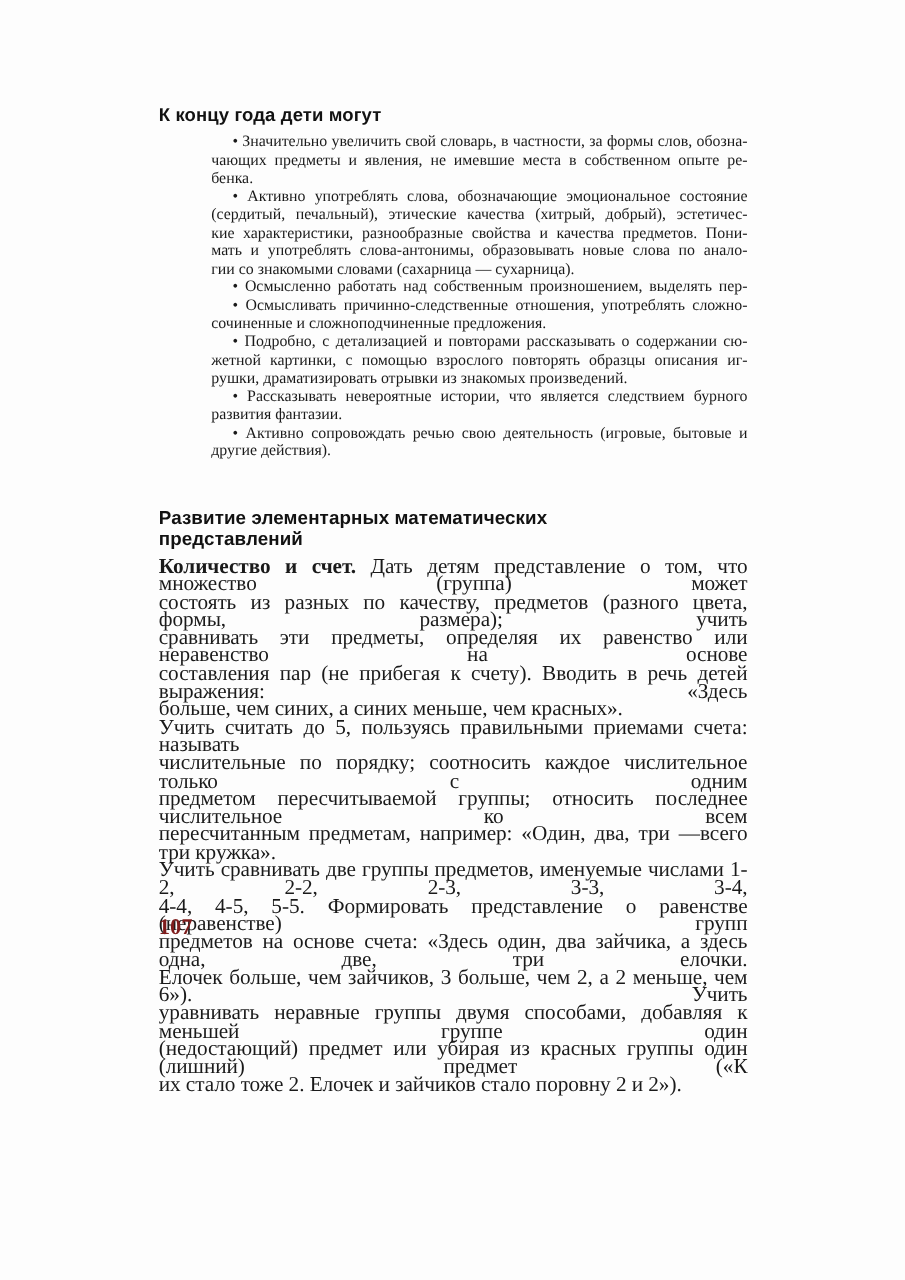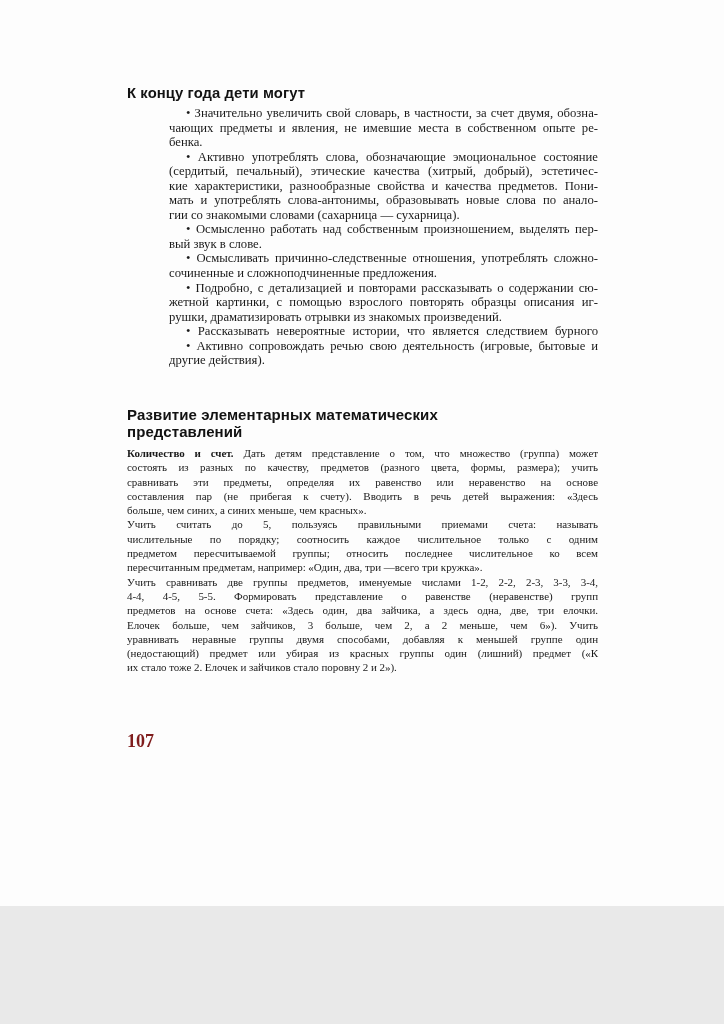--- a/index.html
+++ b/index.html
@@ -1,18 +1,18 @@
 <!DOCTYPE html>
 <html lang="ru"><head>
 <meta charset="utf-8">
 <style>
   html,body{margin:0;padding:0;background:#e9e9e9;}
   .page{
     position:relative;
-    width:724px;height:906px;
+    width:724px;height:1024px;
     background:#fdfdfd;
     overflow:hidden;
     font-family:"Liberation Serif", serif;
     color:#1a1a1a;
   }
   
   .h1{
     position:absolute;left:127px;top:86px;width:471px;
     font-family:"Liberation Sans", sans-serif;
     font-weight:bold;font-size:14.8px;line-height:15px;
@@ -26,21 +26,21 @@
   }
   
   .bullets{
     position:absolute;left:169px;top:106px;width:429px;
     font-size:12.7px;line-height:14.55px;
   }
   .bullets .ln.first{text-indent:17px;}
   
   .paras{
     position:absolute;left:127px;top:446px;width:471px;
-    font-size:11px;line-height:14.3px;
+    font-size:17px;line-height:14.3px;
     letter-spacing:-0.05px;
   }
   
   .ln{
     text-align:justify;
     text-align-last:justify;
     white-space:normal;
   }
   .ln.last{
     text-align-last:left;
@@ -55,46 +55,46 @@
 </style>
 </head>
 <body>
 
 <div class="page">
 
   <div class="h1">К концу года дети могут</div>
 
   <div class="bullets" id="bullets">
       <div class="b-item">
-        <div class="ln first">•  Значительно увеличить свой словарь, в частности, за счет двумя, обозна-</div>
+        <div class="ln first">•  Значительно увеличить свой словарь, в частности, за формы слов, обозна-</div>
         <div class="ln">чающих предметы и явления, не имевшие места в собственном опыте ре-</div>
         <div class="ln last">бенка.</div>
       </div>
       <div class="b-item">
         <div class="ln first">•  Активно употреблять слова, обозначающие эмоциональное состояние</div>
         <div class="ln">(сердитый, печальный), этические качества (хитрый, добрый), эстетичес-</div>
         <div class="ln">кие характеристики, разнообразные свойства и качества предметов. Пони-</div>
         <div class="ln">мать и употреблять слова-антонимы, образовывать новые слова по анало-</div>
         <div class="ln last">гии со знакомыми словами (сахарница — сухарница).</div>
       </div>
       <div class="b-item">
         <div class="ln first">•  Осмысленно работать над собственным произношением, выделять пер-</div>
-        <div class="ln last">вый звук в слове.</div>
       </div>
       <div class="b-item">
         <div class="ln first">•  Осмысливать причинно-следственные отношения, употреблять сложно-</div>
         <div class="ln last">сочиненные и сложноподчиненные предложения.</div>
       </div>
       <div class="b-item">
         <div class="ln first">•  Подробно, с детализацией и повторами рассказывать о содержании сю-</div>
         <div class="ln">жетной картинки, с помощью взрослого повторять образцы описания иг-</div>
         <div class="ln last">рушки, драматизировать отрывки из знакомых произведений.</div>
       </div>
       <div class="b-item">
         <div class="ln first">•  Рассказывать невероятные истории, что является следствием бурного</div>
+        <div class="ln last">развития фантазии.</div>
       </div>
       <div class="b-item">
         <div class="ln first">•  Активно сопровождать речью свою деятельность (игровые, бытовые и</div>
         <div class="ln last">другие действия).</div>
       </div>
     </div>
 
   <div class="h2">
     <span>Развитие элементарных математических</span><br>
     <span>представлений</span>

